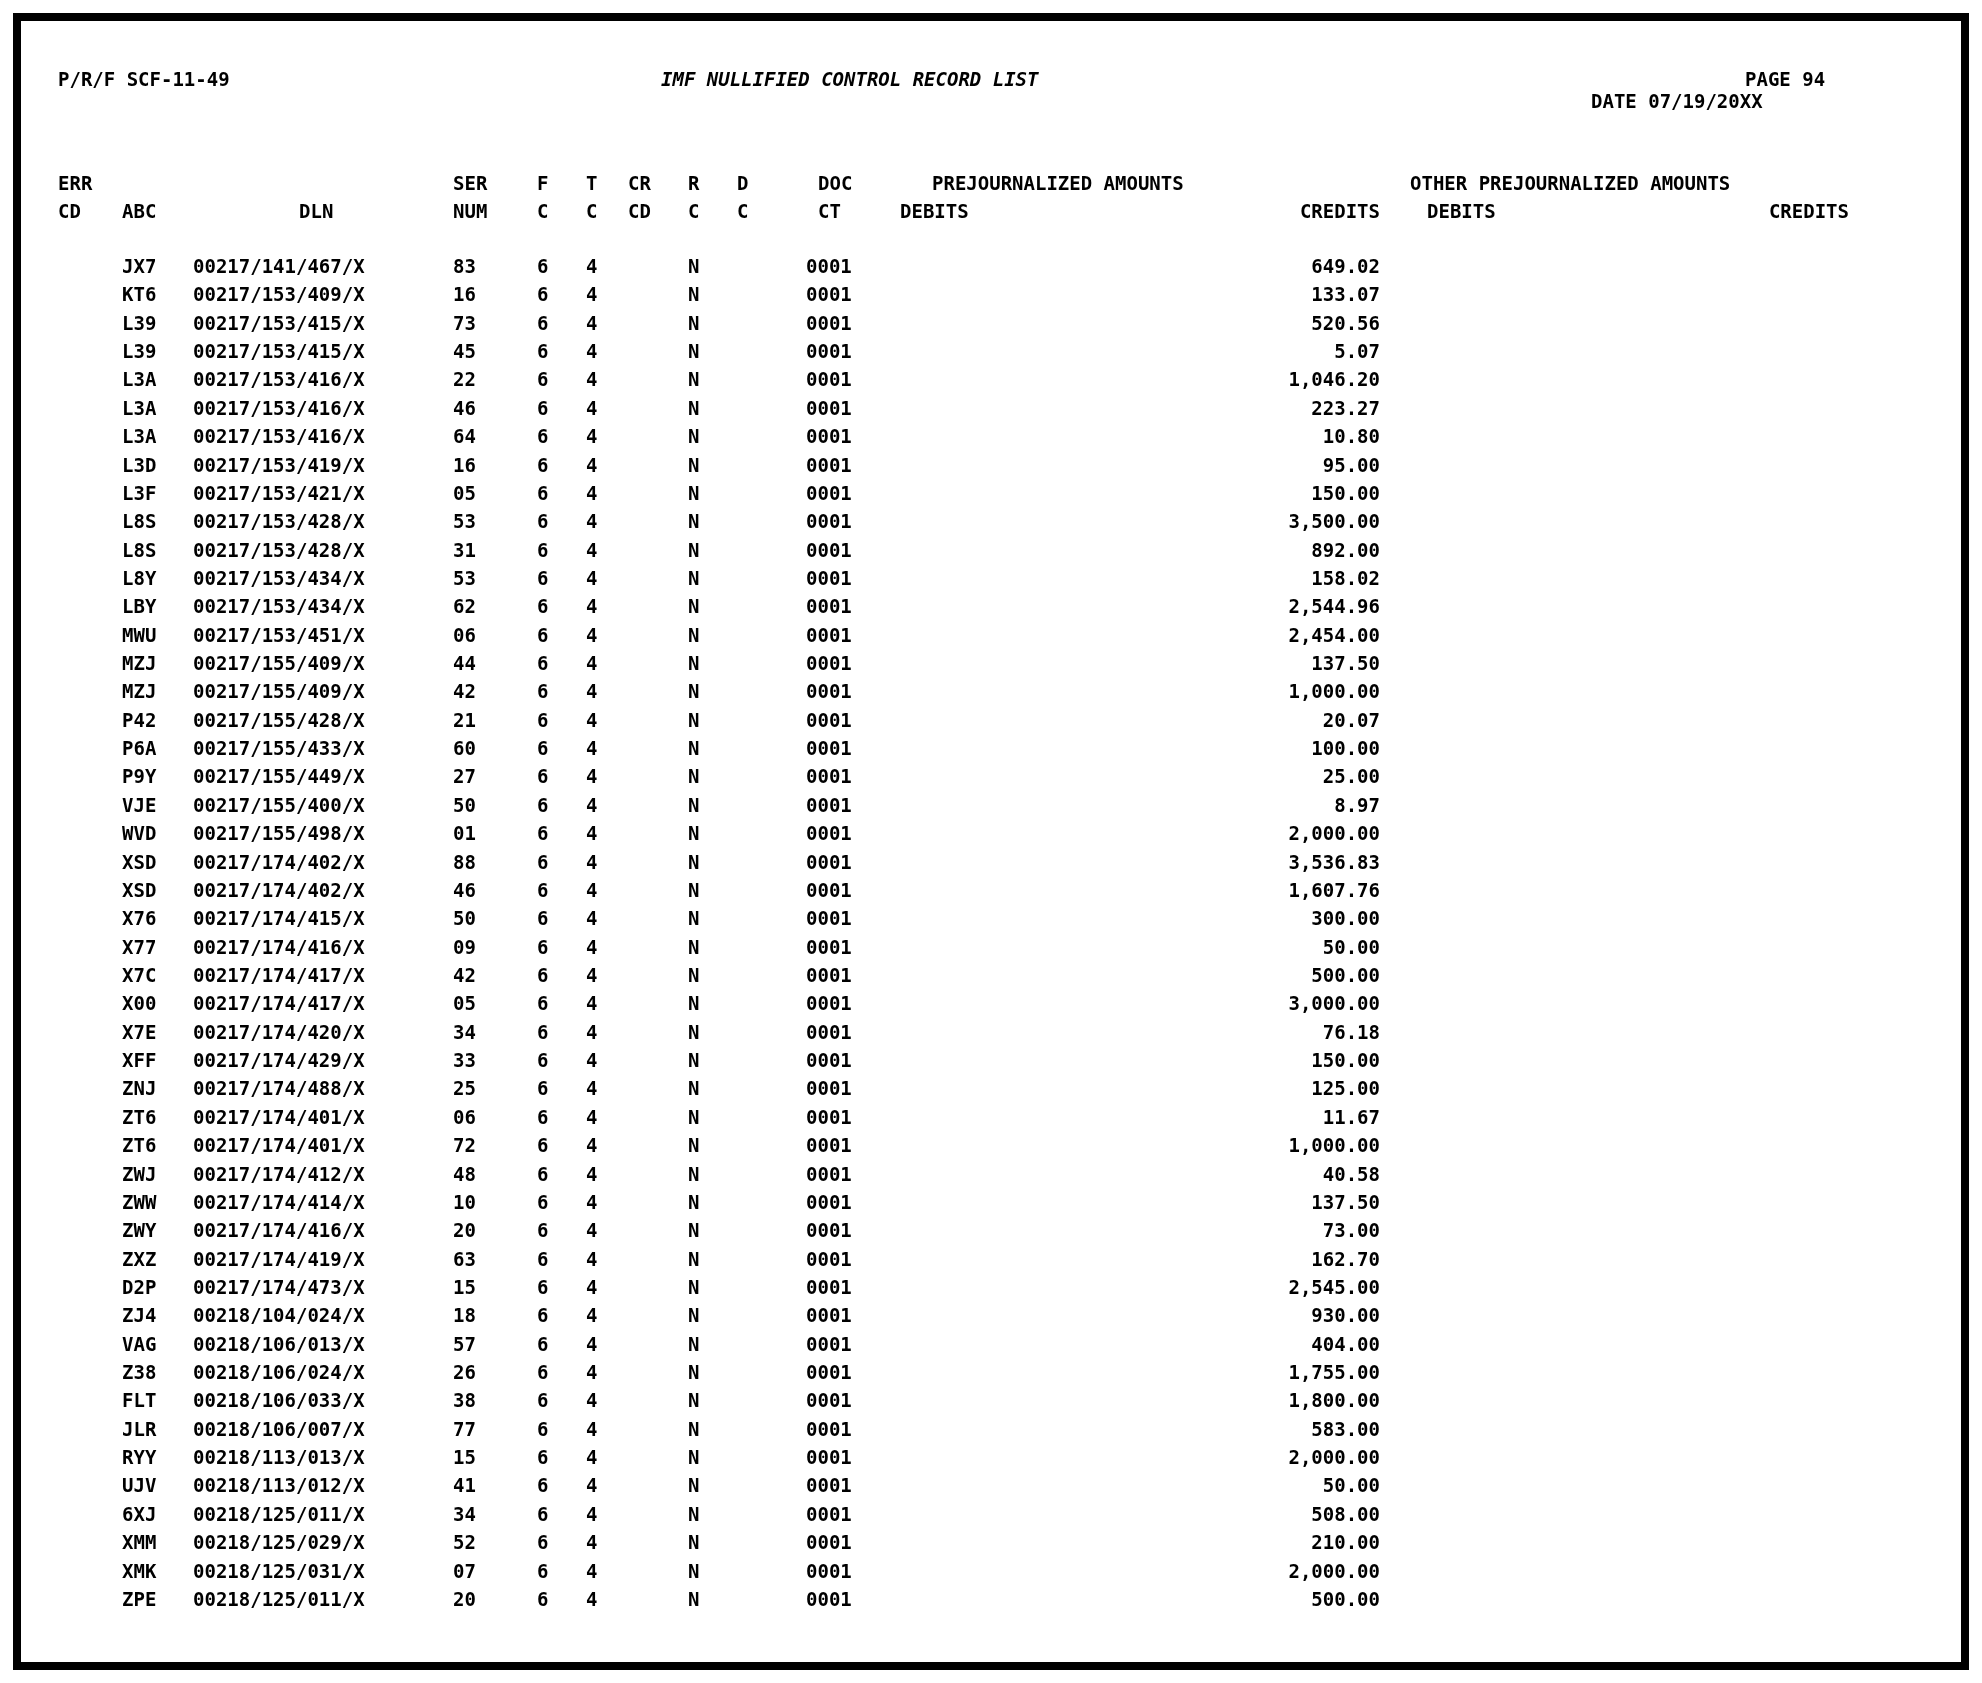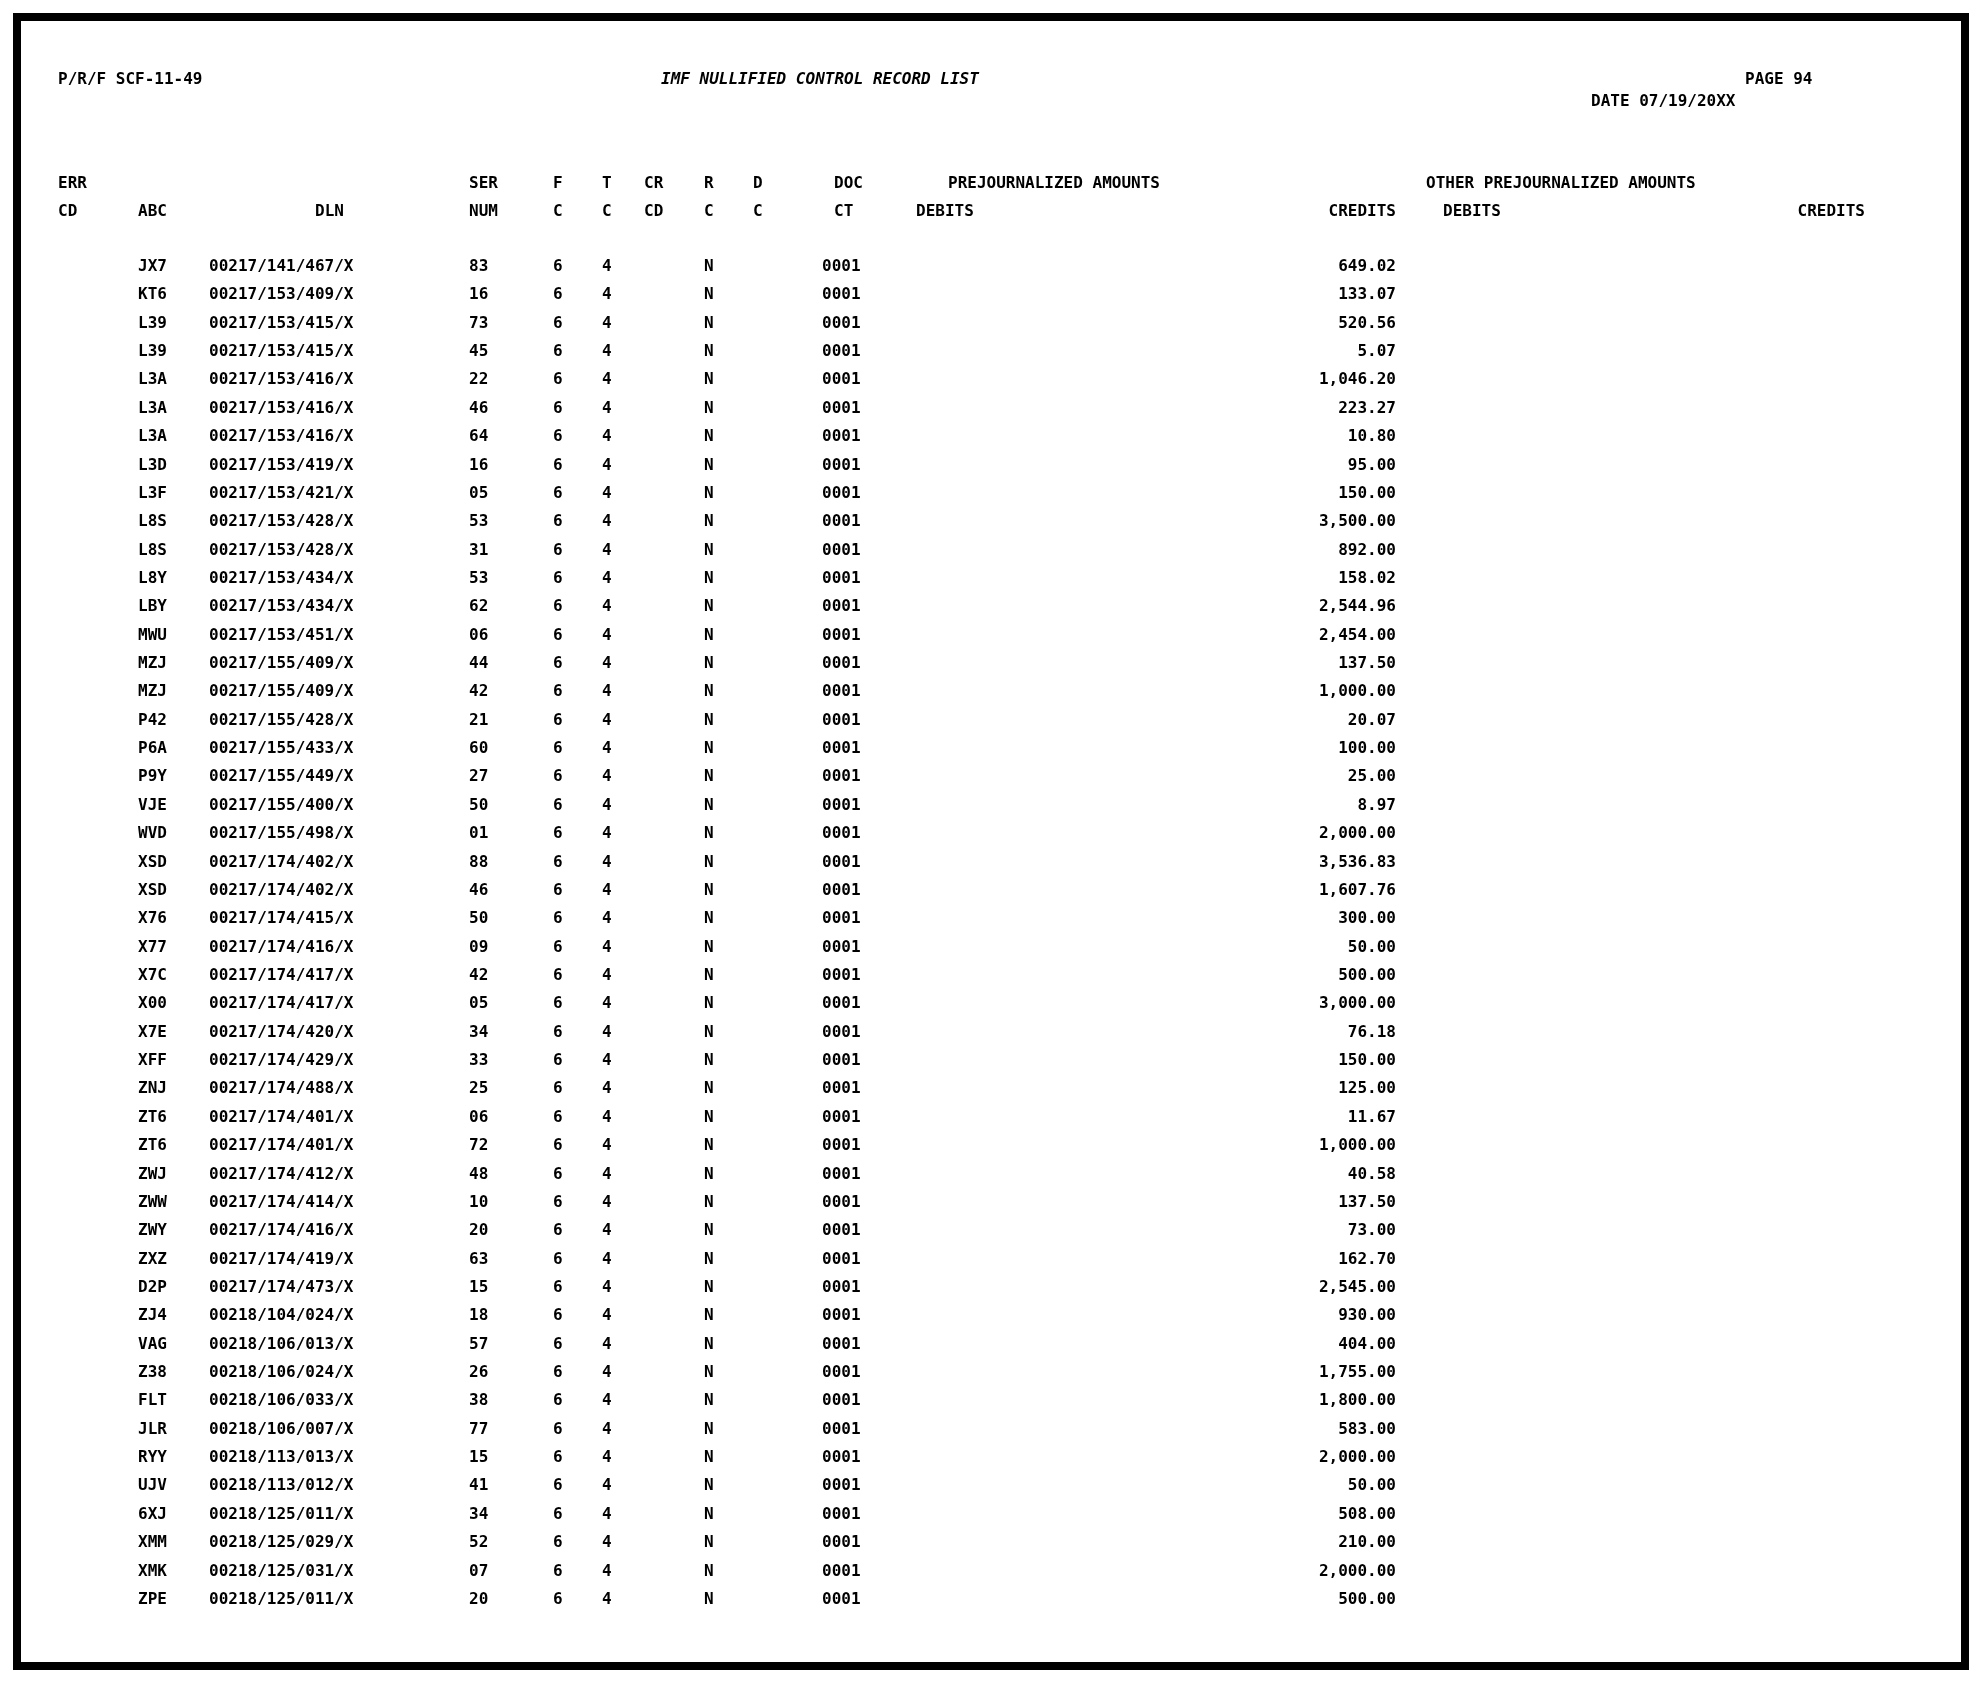--- a/index.html
+++ b/index.html
@@ -11,40 +11,40 @@
   }
   .page-border{
     position:absolute;left:13px;top:13px;right:13px;bottom:13px;
     border:8px solid #000;
     background:#fff;
   }
   .content{
     position:absolute;left:21px;top:21px;width:1940px;height:1641px;
     overflow:hidden;
   }
-  .txt{font-size:16px;font-weight:bold;white-space:pre;}
+  .txt{font-size:19px;font-weight:bold;white-space:pre;}
   
   .title-line{position:absolute;top:44px;left:0;width:100%;height:28px;line-height:28px;}
   .pos{position:absolute;top:0;}
   .p-form{left:37px;}
   .p-title{left:640px;font-style:italic;}
   .p-date{left:1570px;margin-top:22px;}
   .p-page{left:1724px;}
   
   .frow{
     position:absolute;left:37px;display:flex;
     height:28.36px;line-height:28.36px;align-items:center;
   }
   .hrow1{top:148px;}
   .hrow2{top:176.4px;}
   .rows{position:absolute;top:231px;left:37px;}
   .rows .frow{position:static;}
   .c{flex:none;box-sizing:border-box;overflow:visible;}
   .c-err  {width:64px;}
-  .c-abc  {width:71px;margin-left:16px;}
+  .c-abc  {width:71px;}
   .c-dln  {width:260px;}
   .c-dln-h{width:260px;padding-left:106px;}
   .c-ser  {width:84px;}
   .c-fc   {width:49px;}
   .c-tc   {width:42px;}
   .c-cr   {width:60px;}
   .c-rc   {width:49px;}
   .c-dc   {width:67px;}
   .c-doc  {width:96px;padding-left:2px;}
   .c-doc-h{width:96px;padding-left:14px;}

